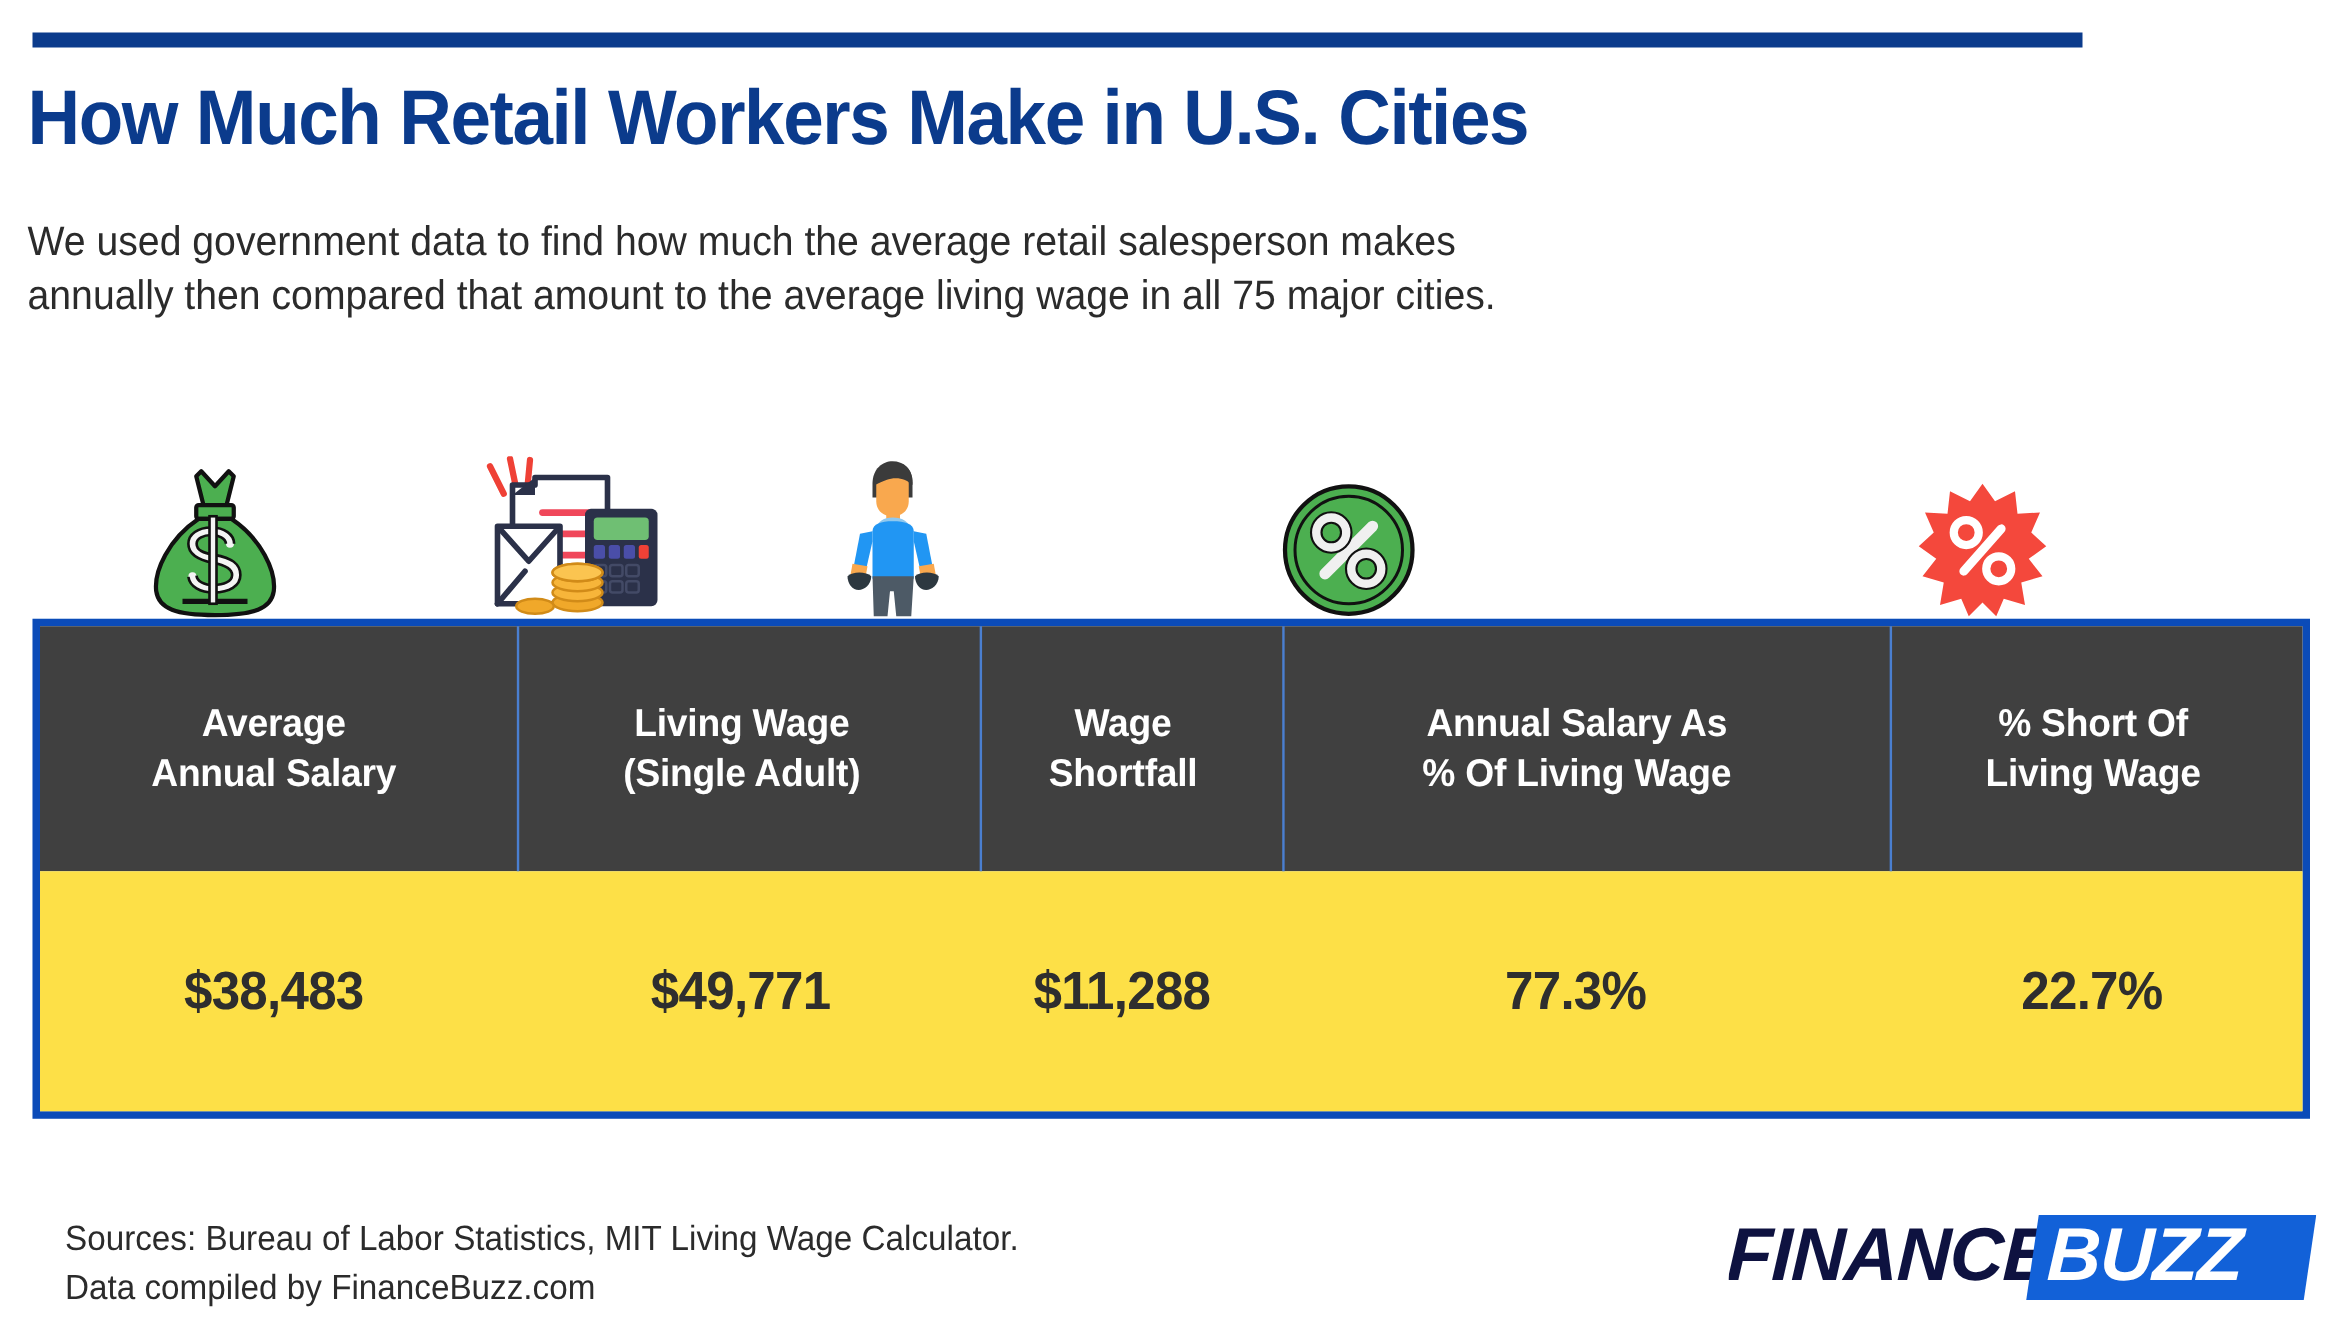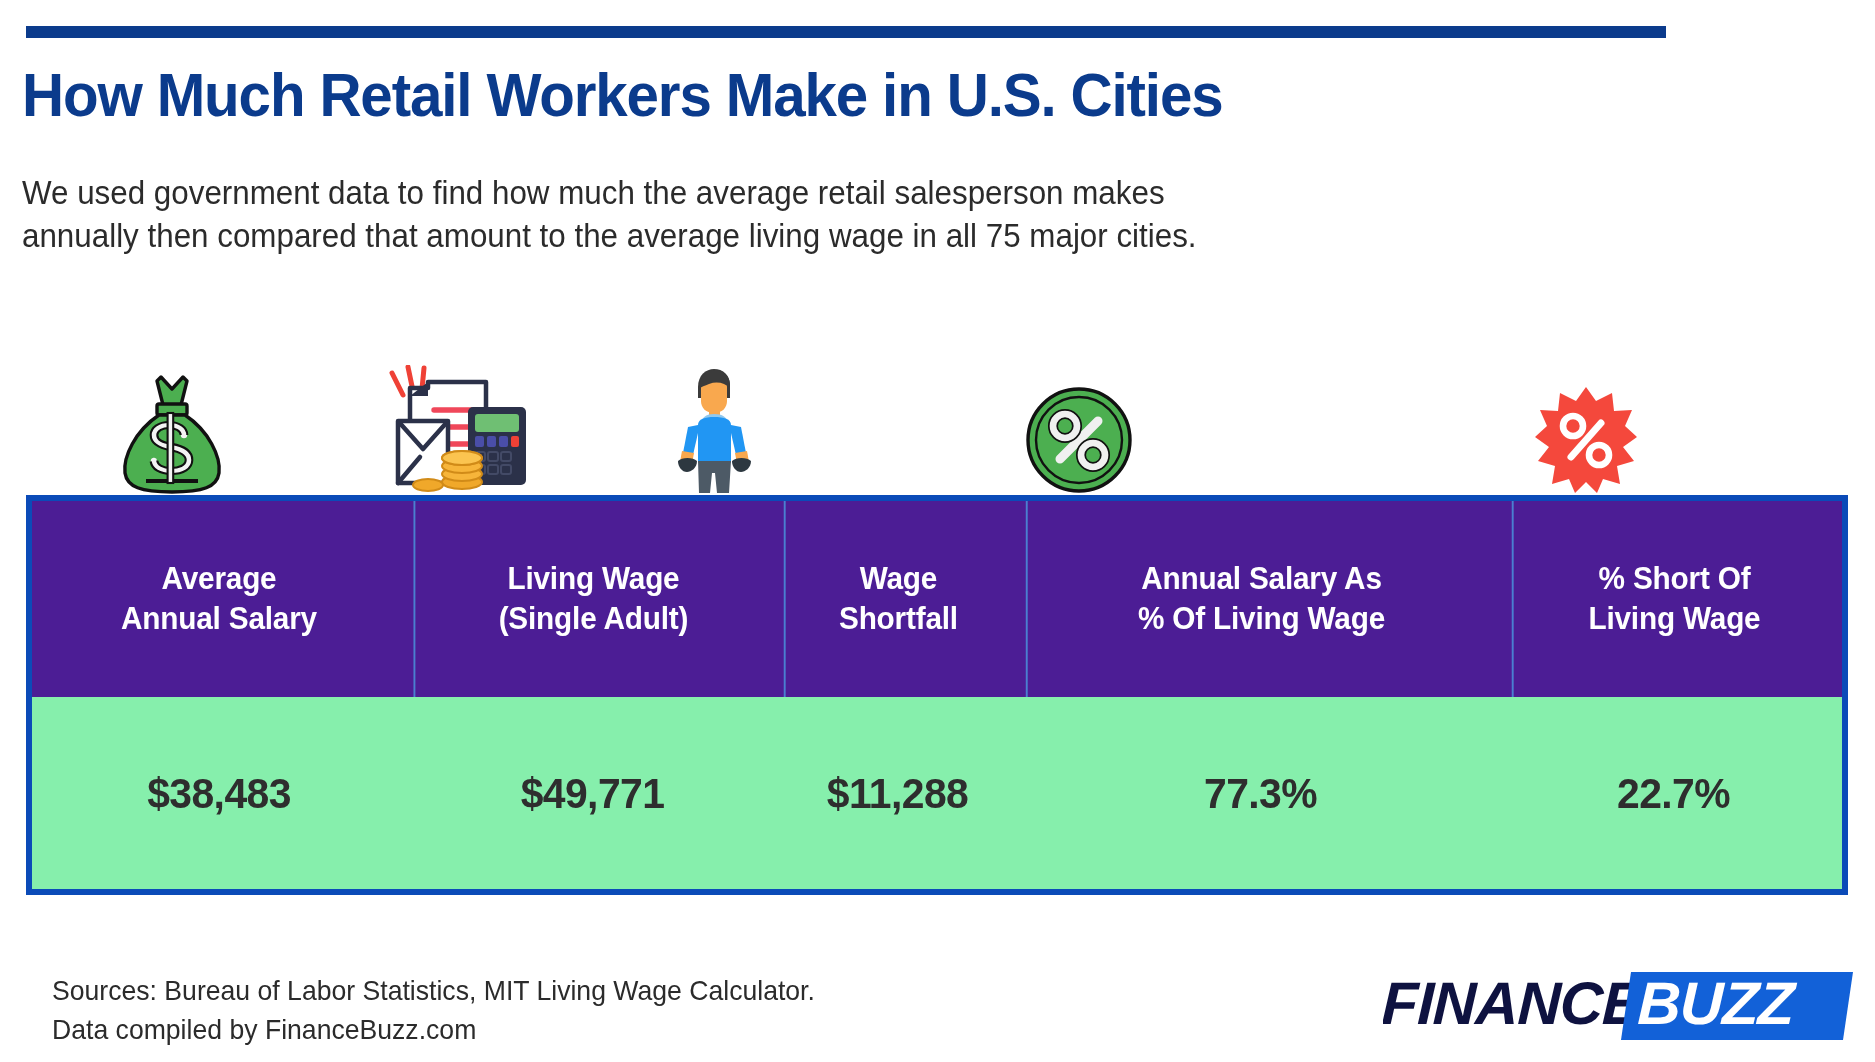--- a/index.html
+++ b/index.html
@@ -53,34 +53,34 @@
 
   
   .table{
     position:absolute; left:26px; top:495px;
     width:1822px; height:400px;
     border:6px solid #0b4bb8;
     background:#e8f2fd;
     display:flex; flex-direction:column;
   }
   .thead{
-    display:flex; height:196px; background:#4c1d95;
+    display:flex; height:196px; background:#404040;
   }
   .th{
     display:flex; align-items:center; justify-content:center;
     text-align:center;
     color:#ffffff; font-weight:bold;
     font-size:31px; line-height:1.30;
     padding:0 6px;
     letter-spacing:-0.2px;
     transform:scaleX(0.96);
   }
   .th + .th{ border-left:2px solid #4a7fd0; }
   .tbody{
-    display:flex; flex:1; background:#86efac;
+    display:flex; flex:1; background:#fde047;
   }
   .td{
     display:flex; align-items:center; justify-content:center;
     color:#2e2e2e; font-weight:bold;
     font-size:43px; letter-spacing:-0.6px;
     transform:scaleX(0.95);
   }
   .c2{ flex:0 0 237px; }
   .c3{ flex:0 0 489px; }
   .c4{ flex:1; }

